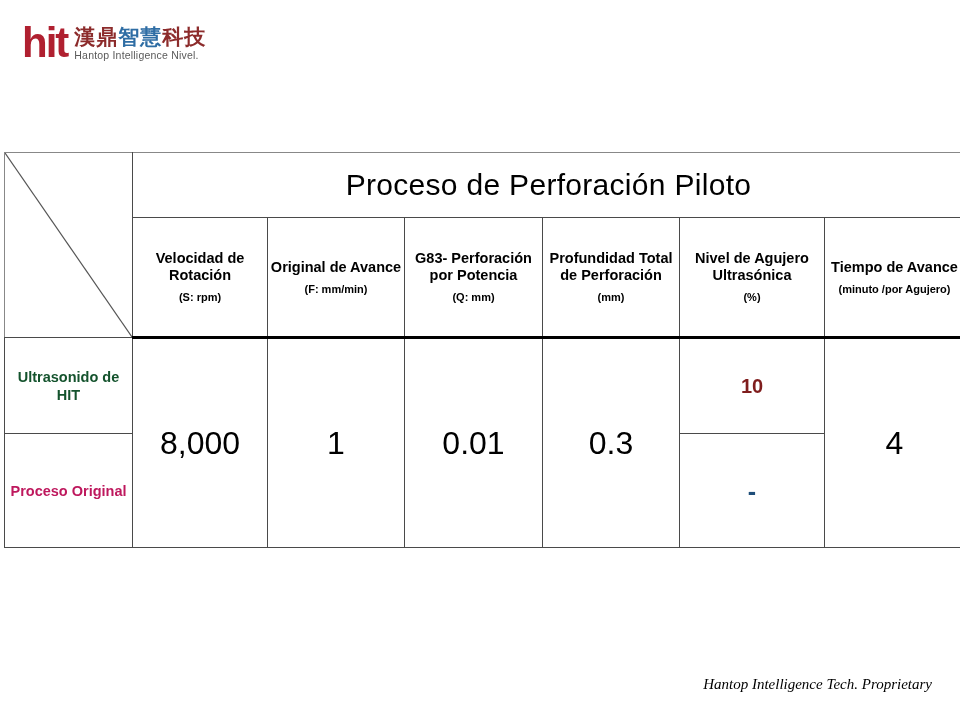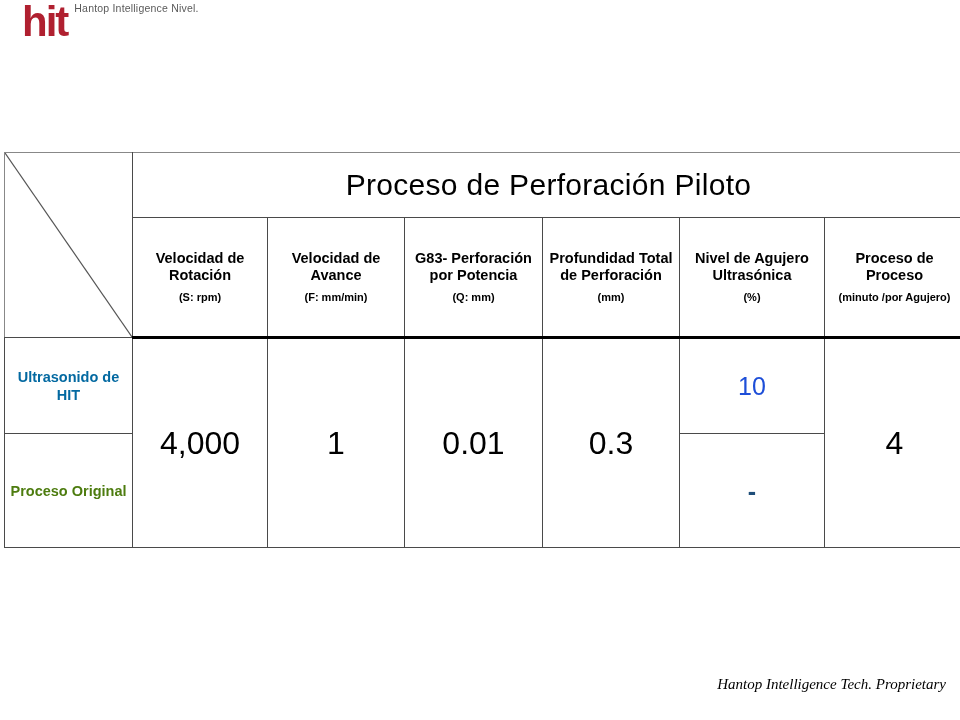--- a/index.html
+++ b/index.html
@@ -6,22 +6,22 @@
   body{
     width:960px;height:720px;
     background:#ffffff;
     font-family:"Liberation Sans",sans-serif;
     position:relative;
     overflow:hidden;
   }
 
   
   #logo{
-    position:absolute;left:22px;top:2px;
-    display:flex;align-items:flex-start;
+    position:absolute;left:22px;top:23px;
+    display:flex;align-items:flex-end;
   }
   #logo-mark{
     font-family:"Liberation Sans",sans-serif;
     font-size:42px;font-weight:bold;
     color:#B02030;
     letter-spacing:-2px;
     line-height:40px;
   }
   #logo-text{margin-left:7px;margin-bottom:1px;}
   #logo-cn{
@@ -70,50 +70,51 @@
   .hdr .unit{
     display:block;
     font-size:11px;font-weight:bold;
     margin-top:7px;
     line-height:13px;
   }
   .thick-bottom{border-bottom:3px solid #000 !important;}
   .rowlabel{
     font-size:14.5px;font-weight:bold;line-height:18px;
   }
-  .rowlabel.red{color:#0369a1;margin-left:46px;}
-  .rowlabel.blue{color:#4d7c0f;}
+  .rowlabel.red{color:#14532d;margin-left:46px;}
+  .rowlabel.blue{color:#be185d;}
   .value{
     font-size:32px;color:#000;line-height:34px;
   }
   .value-red{
-    font-size:25px;font-weight:normal;color:#1d4ed8;line-height:28px;
+    font-size:20px;font-weight:bold;color:#7f1d1d;line-height:28px;
   }
   .value-blue{
     font-size:25px;font-weight:bold;color:#1F4E79;line-height:28px;
   }
   .cell-upper{vertical-align:middle;}
   .cell-lower{vertical-align:middle;}
 
   
   #footer{
-    position:absolute;right:14px;top:676px;
+    position:absolute;right:28px;top:676px;
     font-family:"Liberation Serif",serif;
     font-style:italic;
     font-size:15px;
     color:#000;
     white-space:nowrap;
   }
 </style>
 </head>
 <body>
 
 <div id="logo">
   <div id="logo-mark">hit</div>
   <div id="logo-text">
+    <div id="logo-cn"><span class="red">漢鼎</span><span class="blue">智慧</span><span class="red">科技</span></div>
     <div id="logo-en">Hantop Intelligence Nivel.</div>
   </div>
 </div>
 
 <table id="spec-table">
   <colgroup>
     <col style="width:128px">
     <col style="width:135px">
     <col style="width:137px">
     <col style="width:138px">
@@ -131,44 +132,44 @@
     </td>
     <td class="title-cell" colspan="6">Proceso de Perforación Piloto</td>
   </tr>
 
   <tr>
     <td class="hdr thick-bottom">
       <span>Velocidad de Rotación</span>
       <span class="unit">(S: rpm)</span>
     </td>
     <td class="hdr thick-bottom">
-      <span>Velocidad de Avance</span>
+      <span>Original de Avance</span>
       <span class="unit">(F: mm/min)</span>
     </td>
     <td class="hdr thick-bottom">
       <span>G83- Perforación por Potencia</span>
       <span class="unit">(Q: mm)</span>
     </td>
     <td class="hdr thick-bottom">
       <span>Profundidad Total de Perforación</span>
       <span class="unit">(mm)</span>
     </td>
     <td class="hdr thick-bottom">
       <span>Nivel de Agujero Ultrasónica</span>
       <span class="unit">(%)</span>
     </td>
     <td class="hdr thick-bottom">
-      <span>Proceso de Proceso</span>
+      <span>Tiempo de Avance</span>
       <span class="unit">(minuto /por Agujero)</span>
     </td>
   </tr>
 
   <tr style="height:96px">
     <td class="rowlabel red">Ultrasonido de HIT</td>
-    <td class="value" rowspan="2">4,000</td>
+    <td class="value" rowspan="2">8,000</td>
     <td class="value" rowspan="2">1</td>
     <td class="value" rowspan="2">0.01</td>
     <td class="value" rowspan="2">0.3</td>
     <td class="value-red cell-upper">10</td>
     <td class="value" rowspan="2">4</td>
   </tr>
 
   <tr style="height:114px">
     <td class="rowlabel blue">Proceso Original</td>
     <td class="value-blue cell-lower">-</td>

